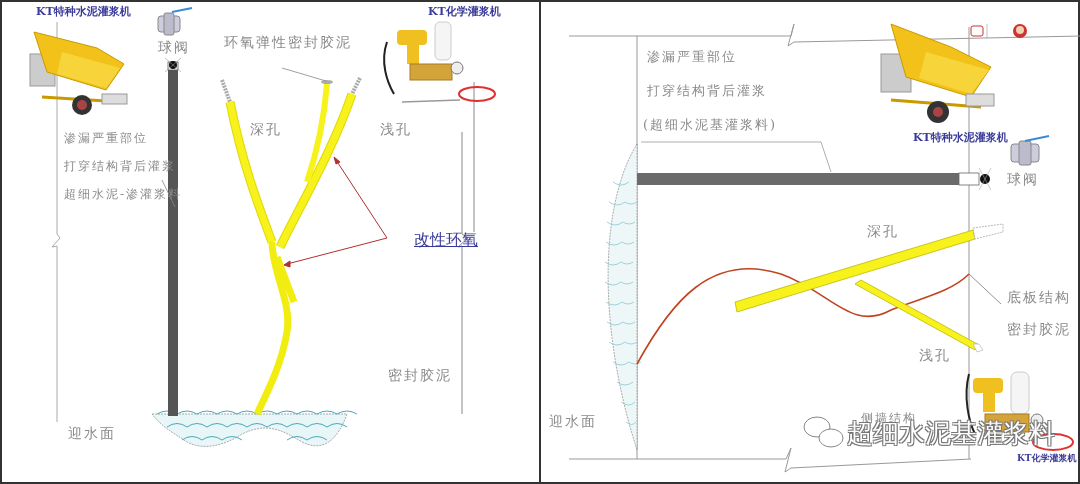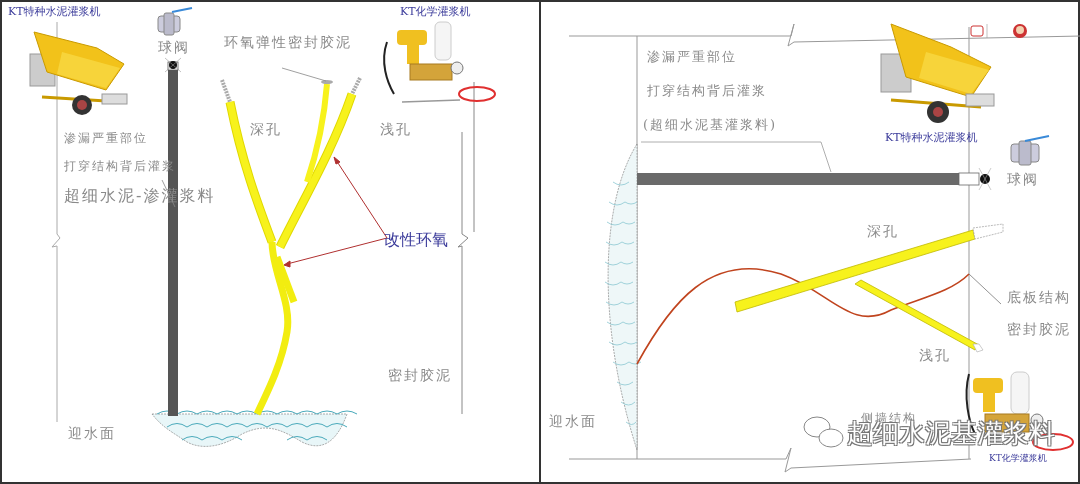--- a/index.html
+++ b/index.html
@@ -2,21 +2,21 @@
 <html><head>
 <meta charset="utf-8">
 <style>
   html,body{margin:0;padding:0;background:#ffffff;}
   body{width:1080px;height:484px;overflow:hidden;position:relative;font-family:"DejaVu Serif",serif;}
   .panel{position:absolute;top:0;height:484px;background:#fff;box-sizing:border-box;}
   #left-panel{left:0;width:540px;border:2px solid #333;border-right:1px solid #333;}
   #right-panel{left:540px;width:540px;border:2px solid #333;border-left:1px solid #333;}
   svg{position:absolute;left:0;top:0;}
   .lbl{position:absolute;white-space:nowrap;color:#8a8a8a;font-size:15px;letter-spacing:2px;line-height:1;}
-  .lbl-blue{position:absolute;white-space:nowrap;color:#3a3a9a;font-size:11px;font-weight:normal;line-height:1;}
+  .lbl-blue{position:absolute;white-space:nowrap;color:#3a3a9a;font-size:11px;font-weight:bold;line-height:1;margin-left:28px;}
   .lbl-epoxy{position:absolute;white-space:nowrap;color:#3a3a9a;font-size:16px;line-height:1;}
   .watermark{position:absolute;white-space:nowrap;color:#ffffff;font-size:26px;font-family:"DejaVu Sans",sans-serif;
     text-shadow:-1px -1px 0 #777,1px -1px 0 #777,-1px 1px 0 #777,1px 1px 0 #777;line-height:1;}
 </style>
 </head>
 <body>
 
 <div class="panel" id="left-panel">
   <svg width="540" height="484">
 
@@ -94,24 +94,24 @@
       <line x1="400" y1="100" x2="458" y2="98" stroke="#999" stroke-width="1.5"></line>
     </g>
   </svg>
 
   <div class="lbl-blue" style="left:6px;top:4px;">KT特种水泥灌浆机</div>
   <div class="lbl-blue" style="left:398px;top:4px;">KT化学灌浆机</div>
   <div class="lbl" style="left:156px;top:38px;font-size:14px;">球阀</div>
   <div class="lbl" style="left:222px;top:33px;font-size:14px;">环氧弹性密封胶泥</div>
   <div class="lbl" style="left:248px;top:120px;font-size:14px;">深孔</div>
   <div class="lbl" style="left:378px;top:120px;font-size:14px;">浅孔</div>
-  <div class="lbl-epoxy" style="left:382px;top:230px;">改性环氧</div>
+  <div class="lbl-epoxy" style="left:412px;top:230px;text-decoration:underline;">改性环氧</div>
   <div class="lbl" style="left:62px;top:130px;font-size:12px;">渗漏严重部位</div>
   <div class="lbl" style="left:62px;top:158px;font-size:12px;">打穿结构背后灌浆</div>
-  <div class="lbl" style="left:62px;top:186px;font-size:16px;">超细水泥-渗灌浆料</div>
+  <div class="lbl" style="left:62px;top:186px;font-size:12px;">超细水泥-渗灌浆料</div>
   <div class="lbl" style="left:386px;top:366px;font-size:14px;">密封胶泥</div>
   <div class="lbl" style="left:66px;top:424px;font-size:14px;">迎水面</div>
 </div>
 
 <div class="panel" id="right-panel">
   <svg width="540" height="484">
 
     <polyline points="28,34 250,34 253,22 247,44 253,40 540,34" fill="none" stroke="#999" stroke-width="1"></polyline>
     <polyline points="28,457 245,457 250,446 244,470 250,466 430,457" fill="none" stroke="#999" stroke-width="1"></polyline>
     <line x1="96" y1="34" x2="96" y2="457" stroke="#999" stroke-width="1"></line>

